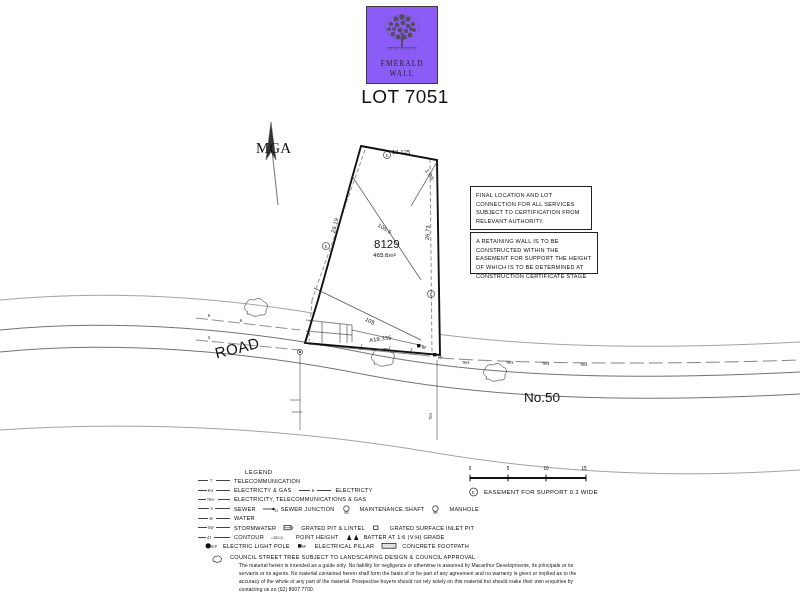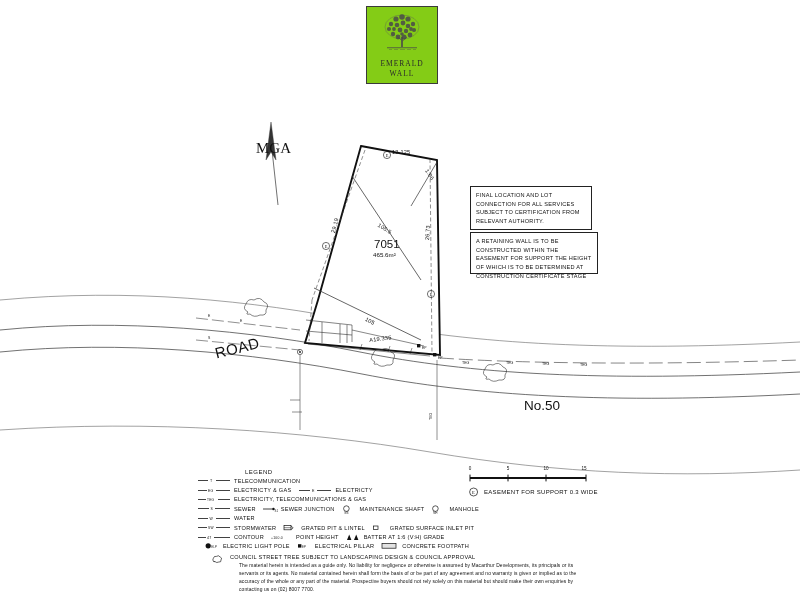--- a/index.html
+++ b/index.html
@@ -30,21 +30,21 @@
     overflow: visible;
   }
   
   #logo-block {
     position: absolute;
     left: 366px;
     top: 6px;
     width: 72px;
     height: 78px;
     border: 1px solid #3a3a3a;
-    background: #84cc16;
+    background: #8b5cf6;
     box-sizing: border-box;
   }
   #logo-tree {
     position: absolute;
     left: 0; top: 4px;
     width: 70px; height: 48px;
   }
   .logo-text {
     position: absolute;
     left: 0; right: 0;
@@ -92,21 +92,21 @@
     white-space: nowrap;
   }
   #label-road {
     left: 213px; top: 345px;
     font-size: 15px;
     transform: rotate(-14deg);
     transform-origin: left top;
     letter-spacing: 0.5px;
   }
   #label-no50 {
-    left: 524px; top: 398px;
+    left: 524px; top: 390px;
     font-size: 13.5px;
   }
   #label-lotnum {
     left: 374px; top: 238px;
     font-size: 11.5px;
   }
   #label-lotarea {
     left: 373px; top: 251px;
     font-size: 6.2px;
   }
@@ -258,20 +258,21 @@
           <rect x="33" y="38" width="5" height="0.6"></rect>
             <rect x="40" y="38" width="4" height="0.6"></rect>
           <rect x="46" y="38" width="3" height="0.6"></rect>
         </g>
       </g>
     </svg>
     <div class="logo-text" id="logo-line1">EMERALD</div>
     <div class="logo-text" id="logo-line2">WALL</div>
   </div>
 
+  <div id="lot-title">LOT 7051</div>
 
   <svg class="layer" viewBox="0 0 800 600">
     <defs>
       <pattern id="hatchFootpath" width="4" height="4" patternUnits="userSpaceOnUse" patternTransform="rotate(45)">
         <line x1="0" y1="0" x2="0" y2="4" stroke="#777" stroke-width="0.5"></line>
       </pattern>
     </defs>
 
     <g stroke="#333" fill="none" stroke-width="0.7">
       <path d="M 0 330 C 120 318 250 330 360 352 C 470 374 600 382 800 372"></path>
@@ -370,21 +371,21 @@
     <g stroke="#111" stroke-width="0.45">
       <path d="M 360 350 L 362 344"></path>
       <path d="M 388 352 L 390 346"></path>
       <path d="M 410 354 L 412 348"></path>
     </g>
   </svg>
 
   <div class="plan-label" id="label-mga">MGA</div>
   <div class="plan-label" id="label-road">ROAD</div>
   <div class="plan-label" id="label-no50">No.50</div>
-  <div class="plan-label" id="label-lotnum">7051</div>
+  <div class="plan-label" id="label-lotnum">8129</div>
   <div class="plan-label" id="label-lotarea">465.6m²</div>
 
   <div class="dim" id="dim-top">12.125</div>
   <div class="dim" id="dim-left">29.19</div>
   <div class="dim" id="dim-right">26.73</div>
   <div class="dim" id="dim-ne">1.06</div>
   <div class="dim" id="dim-bottom">A19.335</div>
   <div class="dim" id="dim-c1">105.5</div>
   <div class="dim" id="dim-c2">105</div>
 

